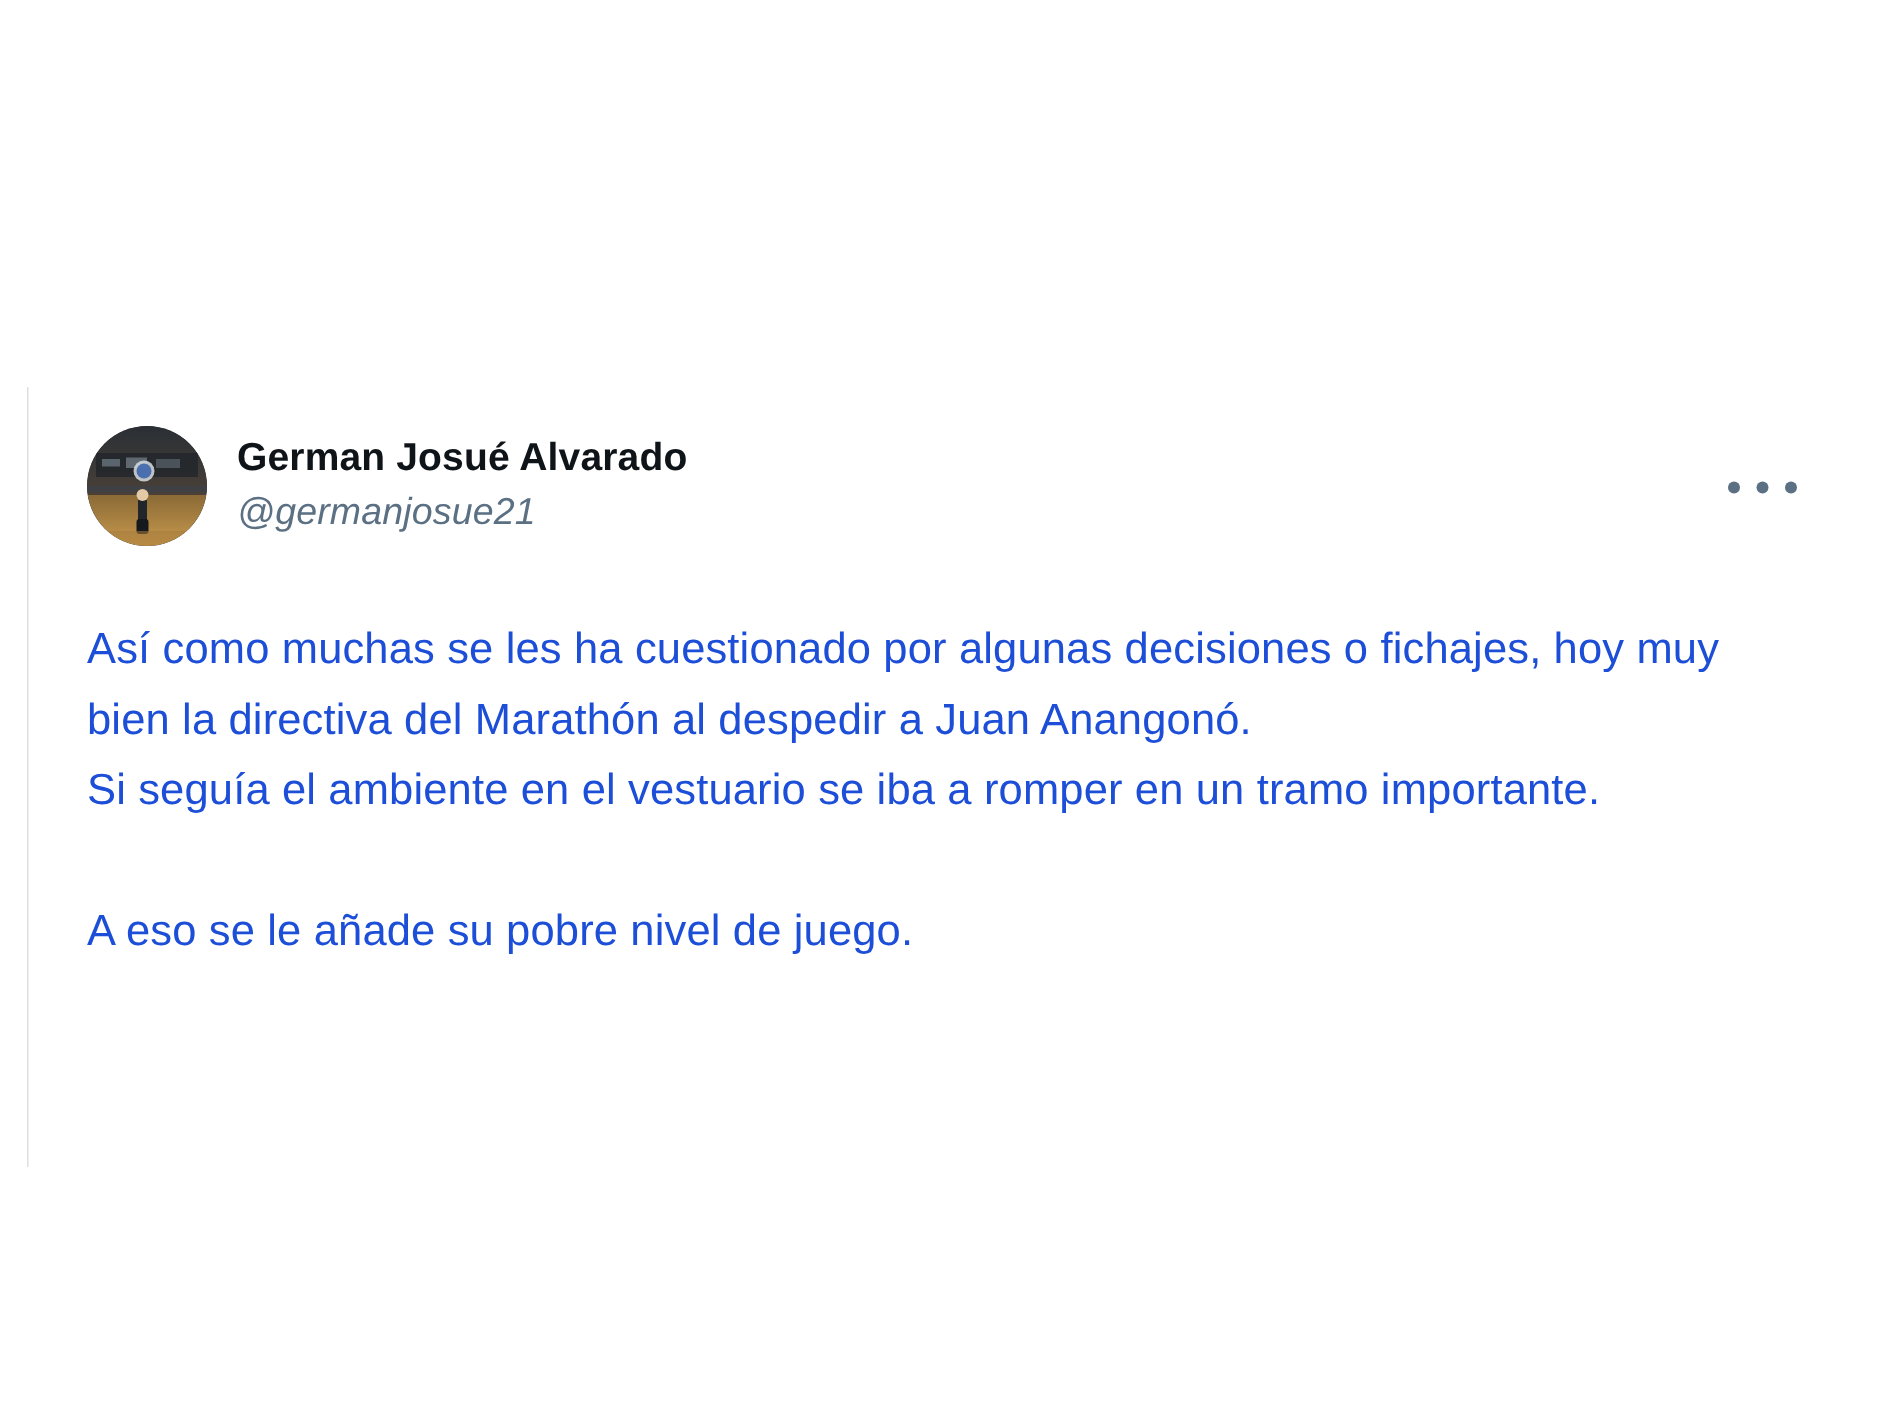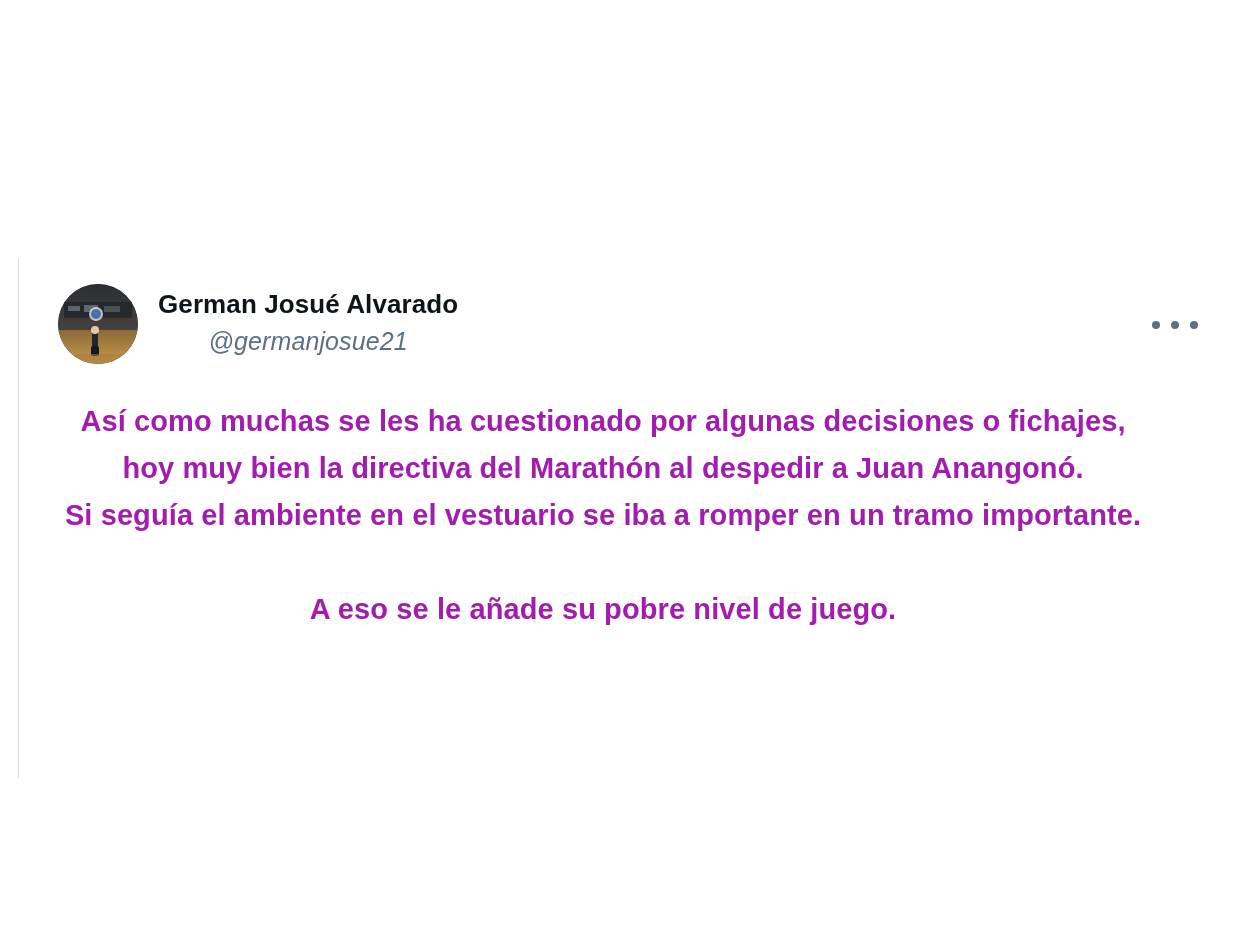--- a/index.html
+++ b/index.html
@@ -42,21 +42,20 @@
     width: 1px;
     height: 520px;
     background: #dcdfe3;
   }
 
   .tweet-inner {
     position: absolute;
     left: 40px;
     top: 26px;
     right: 20px;
-    text-align: center;
   }
 
   .tweet-header {
     position: relative;
     display: flex;
     align-items: flex-start;
     height: 86px;
   }
 
   .avatar {
@@ -108,28 +107,28 @@
   }
   .more-menu i {
     display: block;
     width: 8px;
     height: 8px;
     border-radius: 50%;
     background: #5b7083;
   }
 
   .tweet-body {
-    margin-top: 28px;
+    margin-top: 40px;
     font-size: 29px;
     line-height: 47px;
-    color: #a21caf;
+    color: #1d4ed8;
     letter-spacing: 0.1px;
     white-space: pre-wrap;
     max-width: 1090px;
-    font-weight: 700;
+    font-weight: 400;
   }
 </style>
 </head>
 <body>
 
 <div class="page">
 
   <div class="tweet-card">
 
     <div class="card-left-rule"></div>

